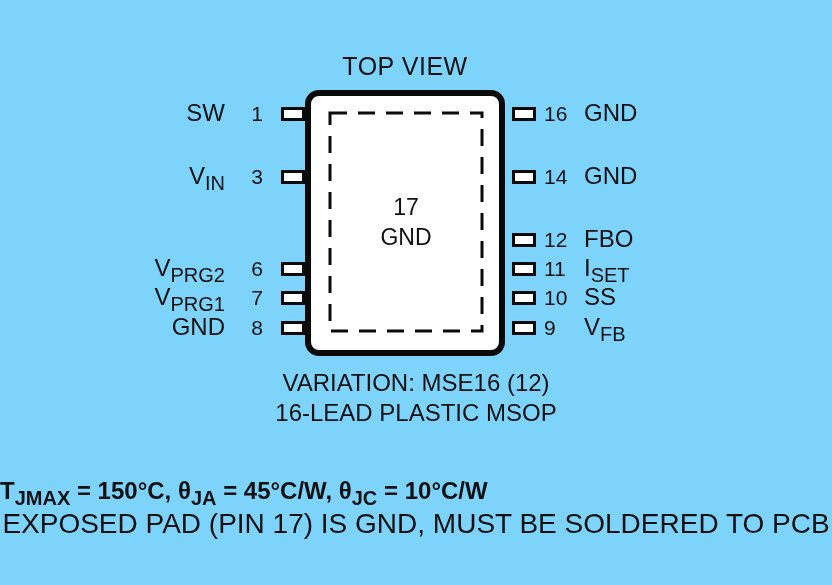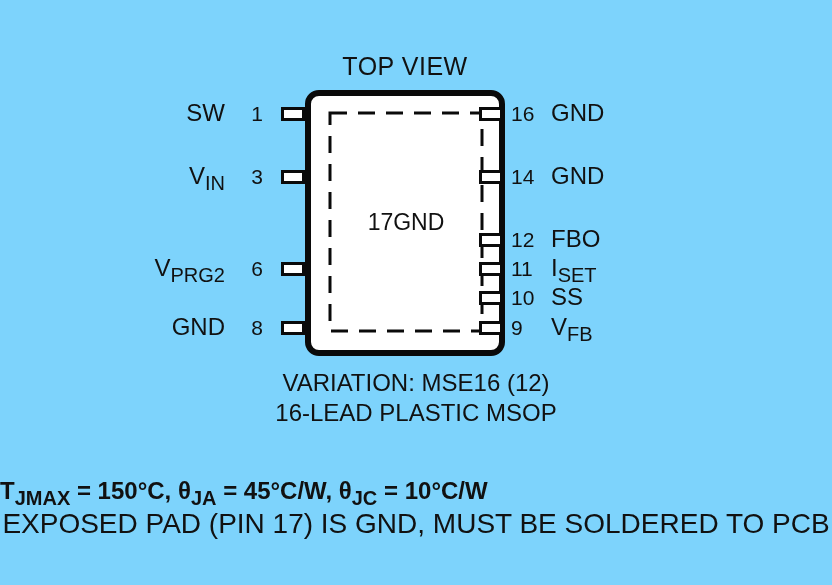--- a/index.html
+++ b/index.html
@@ -26,34 +26,34 @@
     border: 6px solid #0a0a0a;
     border-radius: 14px;
     box-sizing: border-box;
     background: #fff;
   }
   .pad-svg { position: absolute; left: 328px; top: 111px; }
   .pad-text {
     position: absolute;
     left: 328px; top: 111px;
     width: 156px; height: 222px;
-    display: flex; 
+    display: flex; flex-direction: column;
     align-items: center; justify-content: center;
     font-size: 23px; line-height: 30px;
   }
   .pin-row {
     position: absolute;
     display: flex;
     align-items: center;
     height: 28px;
     font-size: 24px;
     white-space: nowrap;
   }
   .pin-row.left  { right: 527px; }
-  .pin-row.right { left: 479px; }
+  .pin-row.right { left: 512px; }
   .stub {
     width: 18px; height: 8px;
     border: 3px solid #0a0a0a;
     background: #fff;
     flex: 0 0 auto;
   }
   .pnum { font-size: 21px; }
   .left  .pnum { width: 24px; text-align: right; margin-left: 14px; margin-right: 18px; }
   .right .pnum { width: 40px; text-align: left; margin-left: 8px; }
   sub { font-size: 20px; line-height: 1; }
@@ -96,20 +96,25 @@
   <div class="pin-row left" style="top:163px">
     <span class="plabel"><span>V</span><sub>IN</sub></span>
     <span class="pnum">3</span>
     <span class="stub"></span>
   </div>
   <div class="pin-row left" style="top:255px">
     <span class="plabel"><span>V</span><sub>PRG2</sub></span>
     <span class="pnum">6</span>
     <span class="stub"></span>
   </div>
+  <div class="pin-row left" style="top:284px">
+    <span class="plabel"><span>V</span><sub>PRG1</sub></span>
+    <span class="pnum">7</span>
+    <span class="stub"></span>
+  </div>
   <div class="pin-row left" style="top:314px">
     <span class="plabel"><span>GND</span><sub></sub></span>
     <span class="pnum">8</span>
     <span class="stub"></span>
   </div>
 
   <div class="pin-row right" style="top:100px">
     <span class="stub"></span>
     <span class="pnum">16</span>
     <span class="plabel"><span>GND</span><sub></sub></span>

